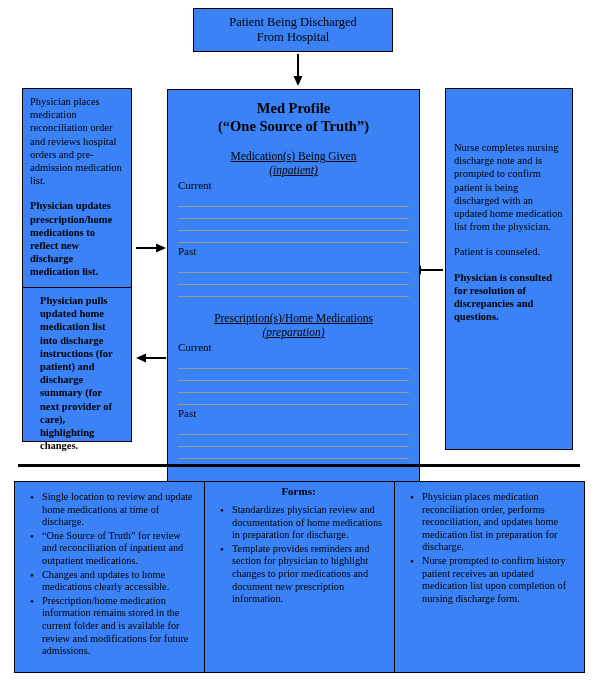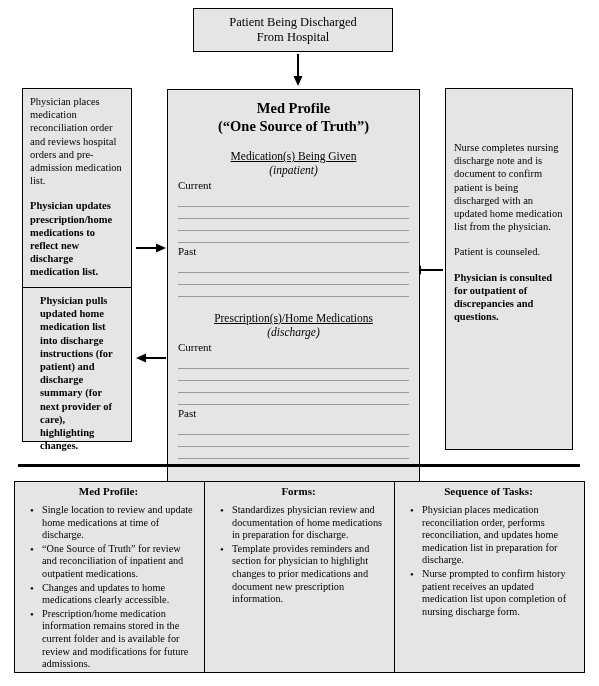--- a/index.html
+++ b/index.html
@@ -14,21 +14,21 @@
     font-family: "Liberation Serif", "DejaVu Serif", serif;
     color: #000000;
     overflow: hidden;
   }
 
   .page { position: absolute; inset: 0; }
 
   .box {
     position: absolute;
     border: 1.5px solid #000;
-    background: #e5e5e5;
+    background: #3b82f6;
     box-sizing: border-box;
   }
 
   
   #top-box {
     left: 193px; top: 8px; width: 200px; height: 44px;
     display: flex; align-items: center; justify-content: center;
     text-align: center;
   }
   #top-box .t { font-size: 12.5px; line-height: 15px; }
@@ -45,21 +45,21 @@
   }
   #center-title {
     text-align: center; font-weight: bold; font-size: 14.5px;
     line-height: 17.5px; margin: 2px 0 0 0;
   }
   .sec-head {
     text-align: center; font-size: 11.5px; line-height: 14px;
     margin-top: 14px;
   }
   .sec-head .u1 { text-decoration: underline; }
-  .sec-head .u2 { font-style: italic; }
+  .sec-head .u2 { text-decoration: underline; font-style: italic; }
   .sub-label {
     font-size: 11px; line-height: 11px; margin-top: 3px; margin-bottom: 2px;
   }
   .rules { margin: 0 0 0 0; }
   .rule {
     border-bottom: 1px solid #9a9a9a;
     height: 11px;
   }
   .rule:first-child { margin-top: 4px; }
 
@@ -147,23 +147,23 @@
   </div>
 
   <div class="box" id="left-bottom-box">
     <div class="sidetext">
       <p>Physician pulls updated home medication list into discharge instructions (for patient) and discharge summary (for next provider of care), highlighting changes.</p>
     </div>
   </div>
 
   <div class="box" id="right-box">
     <div class="sidetext">
-      <p>Nurse completes nursing discharge note and is document to confirm patient is being discharged with an updated home medication list from the physician.</p>
+      <p>Nurse completes nursing discharge note and is prompted to confirm patient is being discharged with an updated home medication list from the physician.</p>
       <p>Patient is counseled.</p>
-      <p>Physician is consulted for outpatient of discrepancies and questions.</p>
+      <p>Physician is consulted for resolution of discrepancies and questions.</p>
     </div>
   </div>
 
   <svg class="harrow" id="arrow-right-1" viewBox="0 0 30 14">
     <line x1="0" y1="7" x2="22" y2="7" stroke="#000" stroke-width="2"></line>
     <polygon points="30,7 20,2.5 20,11.5" fill="#000"></polygon>
   </svg>
   <svg class="harrow" id="arrow-left-1" viewBox="0 0 30 14">
     <line x1="30" y1="7" x2="8" y2="7" stroke="#000" stroke-width="2"></line>
     <polygon points="0,7 10,2.5 10,11.5" fill="#000"></polygon>
@@ -194,21 +194,21 @@
 
     <div class="sub-label">Past</div>
     <div class="rules">
       <div class="rule"></div>
       <div class="rule"></div>
       <div class="rule"></div>
     </div>
 
     <div class="sec-head">
       <span class="u1">Prescription(s)/Home Medications</span><br>
-      <span class="u2">(discharge)</span>
+      <span class="u2">(preparation)</span>
     </div>
 
     <div class="sub-label">Current</div>
     <div class="rules">
       <div class="rule"></div>
       <div class="rule"></div>
       <div class="rule"></div>
       <div class="rule"></div>
     </div>
 
@@ -218,39 +218,37 @@
       <div class="rule"></div>
       <div class="rule"></div>
     </div>
   </div>
 
   <div id="divider"></div>
 
   <div class="box" id="bottom-table">
 
     <div class="col">
-      <div class="col-head">Med Profile:</div>
       <ul class="bullets">
         <li>Single location to review and update home medications at time of discharge.</li>
         <li>“One Source of Truth” for review and reconciliation of inpatient and outpatient medications.</li>
         <li>Changes and updates to home medications clearly accessible.</li>
         <li>Prescription/home medication information remains stored in the current folder and is available for review and modifications for future admissions.</li>
       </ul>
     </div>
 
     <div class="col">
       <div class="col-head">Forms:</div>
       <ul class="bullets">
         <li>Standardizes physician review and documentation of home medications in preparation for discharge.</li>
         <li>Template provides reminders and section for physician to highlight changes to prior medications and document new prescription information.</li>
       </ul>
     </div>
 
     <div class="col">
-      <div class="col-head">Sequence of Tasks:</div>
       <ul class="bullets">
         <li>Physician places medication reconciliation order, performs reconciliation, and updates home medication list in preparation for discharge.</li>
         <li>Nurse prompted to confirm history patient receives an updated medication list upon completion of nursing discharge form.</li>
       </ul>
     </div>
 
   </div>
 
 </div>
 

